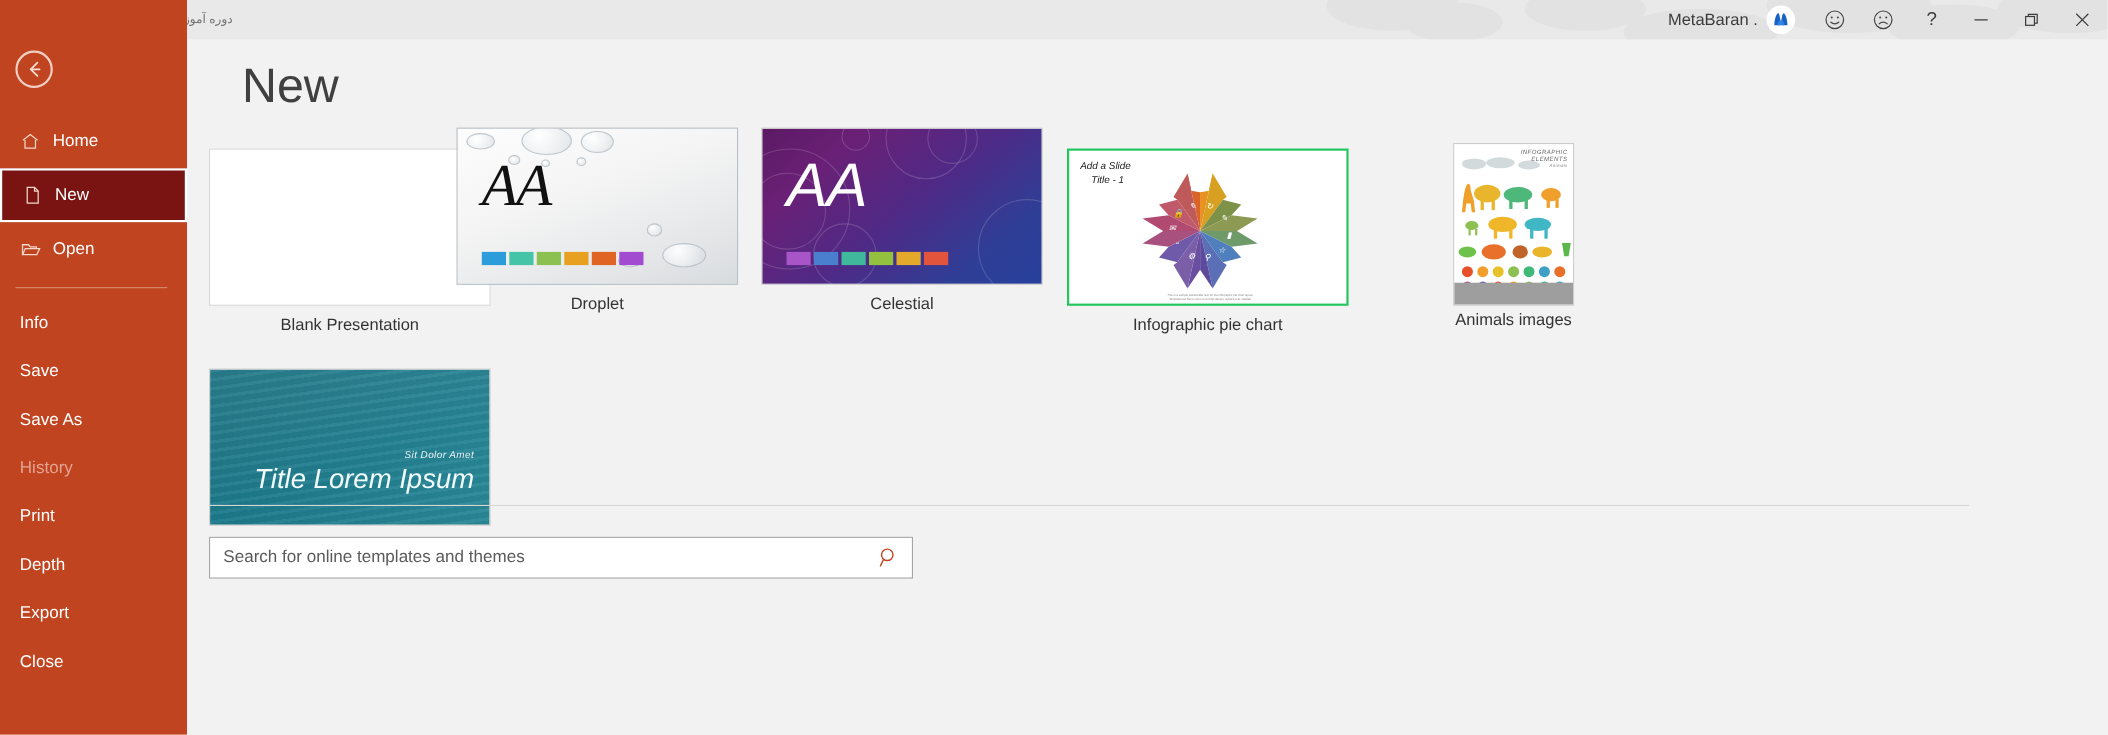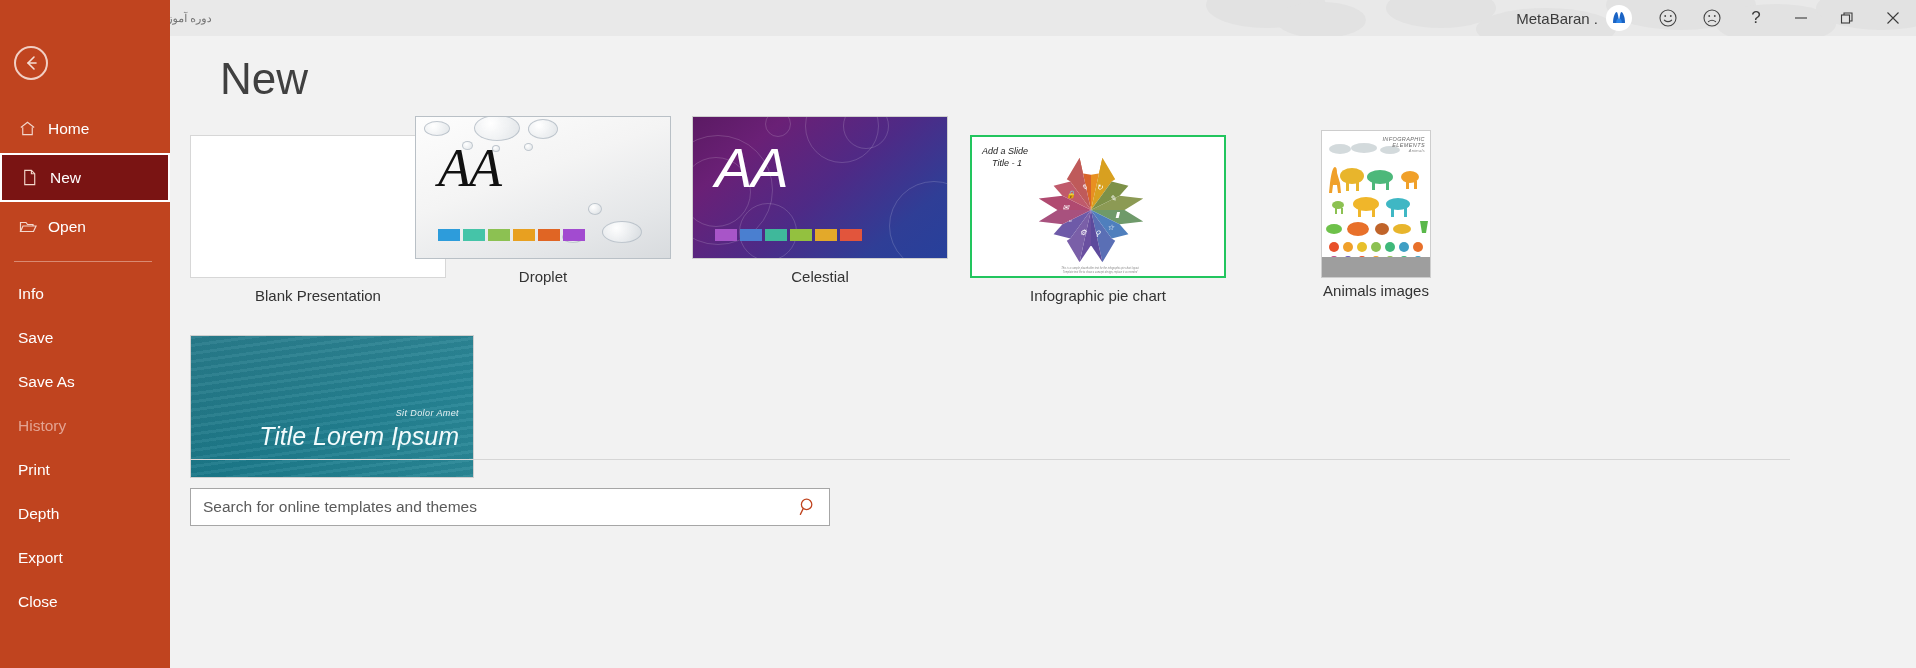--- a/index.html
+++ b/index.html
@@ -453,21 +453,21 @@
               <circle cx="82" cy="130" r="5" fill="#3fb87a"></circle>
             <circle cx="96" cy="130" r="5" fill="#3f9fc4"></circle>
           </g>
         </svg>
         <div class="ai-band"></div>
       </div>
       <div class="tile-label" style="top:152px;">Animals images</div>
     </div>
 
     <div class="tile t-depth" style="left:20px; top:299px; width:256px;">
-      <div class="thumb" style="width:284px; height:143px;">
+      <div class="thumb" style="width:256px; height:143px;">
         <div class="depth-sub" style="top:72px;">Sit Dolor Amet</div>
         <div class="depth-title" style="top:86px;">Title Lorem Ipsum</div>
       </div>
       <div class="tile-label" style="top:152px;">Depth design</div>
     </div>
 
     <div class="divider" style="left:20px; top:423px; width:1600px;"></div>
 
     <div class="search-wrap" style="left:20px; top:452px; width:640px; height:38px;">
       <div class="search-box">

